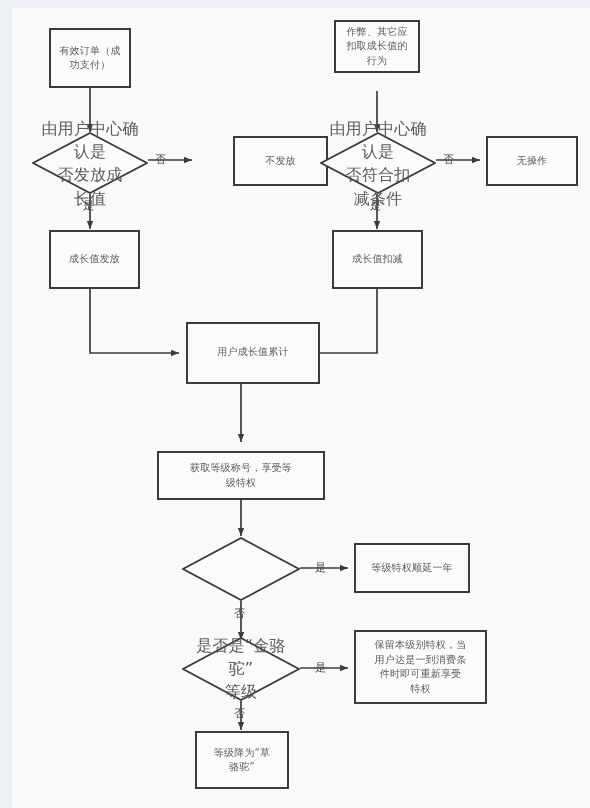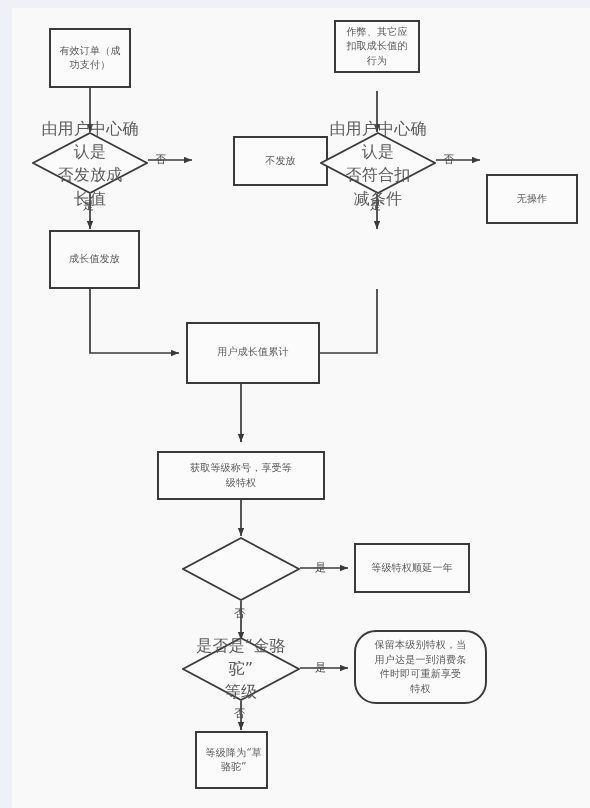--- a/index.html
+++ b/index.html
@@ -153,28 +153,31 @@
 
     <div class="diamond-wrap" style="left:308px; top:124px; width:116px; height:62px;">
       <svg class="diamond-shape" width="116" height="62" viewBox="0 0 116 62">
         <polygon points="58,1 115,31 58,61 1,31" fill="#fbfbfb" stroke="#3b3b3b" stroke-width="1.8"></polygon>
       </svg>
       <span class="diamond-label">由用户中心确认是
 否符合扣
 减条件</span>
     </div>
 
-    <div class="node box" style="left:474px; top:128px; width:92px; height:50px;margin-top:38px;">
+    <div class="node box" style="left:474px; top:128px; width:92px; height:50px;">
       <span class="node-text">无操作</span>
     </div>
 
     <div class="node box" style="left:37px; top:222px; width:91px; height:59px;">
       <span class="node-text">成长值发放</span>
     </div>
 
+    <div class="node box" style="left:320px; top:222px; width:91px; height:59px;">
+      <span class="node-text">成长值扣减</span>
+    </div>
 
     <div class="node box" style="left:174px; top:314px; width:134px; height:62px;font-family:Liberation Mono, monospace;">
       <span class="node-text">用户成长值累计</span>
     </div>
 
     <div class="node box" style="left:145px; top:435px; width:168px; height:49px;margin-top:8px;">
       <span class="node-text">获取等级称号，享受等
 级特权</span>
     </div>
 
@@ -189,28 +192,28 @@
     </div>
 
     <div class="diamond-wrap" style="left:170px; top:629px; width:118px; height:64px;">
       <svg class="diamond-shape" width="118" height="64" viewBox="0 0 118 64">
         <polygon points="59,1 117,32 59,63 1,32" fill="#fbfbfb" stroke="#3b3b3b" stroke-width="1.8"></polygon>
       </svg>
       <span class="diamond-label">是否是“金骆驼”
 等级</span>
     </div>
 
-    <div class="node box" style="left:342px; top:622px; width:133px; height:74px;border-radius:22px;">
+    <div class="node box" style="left:342px; top:622px; width:133px; height:74px;">
       <span class="node-text">保留本级别特权，当
 用户达是一到消费条
 件时即可重新享受
 特权</span>
     </div>
 
-    <div class="node box" style="left:183px; top:723px; width:73px; height:58px;justify-content:flex-end;">
+    <div class="node box" style="left:183px; top:723px; width:94px; height:58px;">
       <span class="node-text">等级降为“草
 骆驼”</span>
     </div>
 
     <div class="edge-label" style="left:143px; top:146px;">否</div>
     <div class="edge-label" style="left:71px; top:192px;">是</div>
     <div class="edge-label" style="left:431px; top:146px;">否</div>
     <div class="edge-label" style="left:358px; top:192px;">是</div>
     <div class="edge-label" style="left:303px; top:554px;">是</div>
     <div class="edge-label" style="left:222px; top:600px;">否</div>

